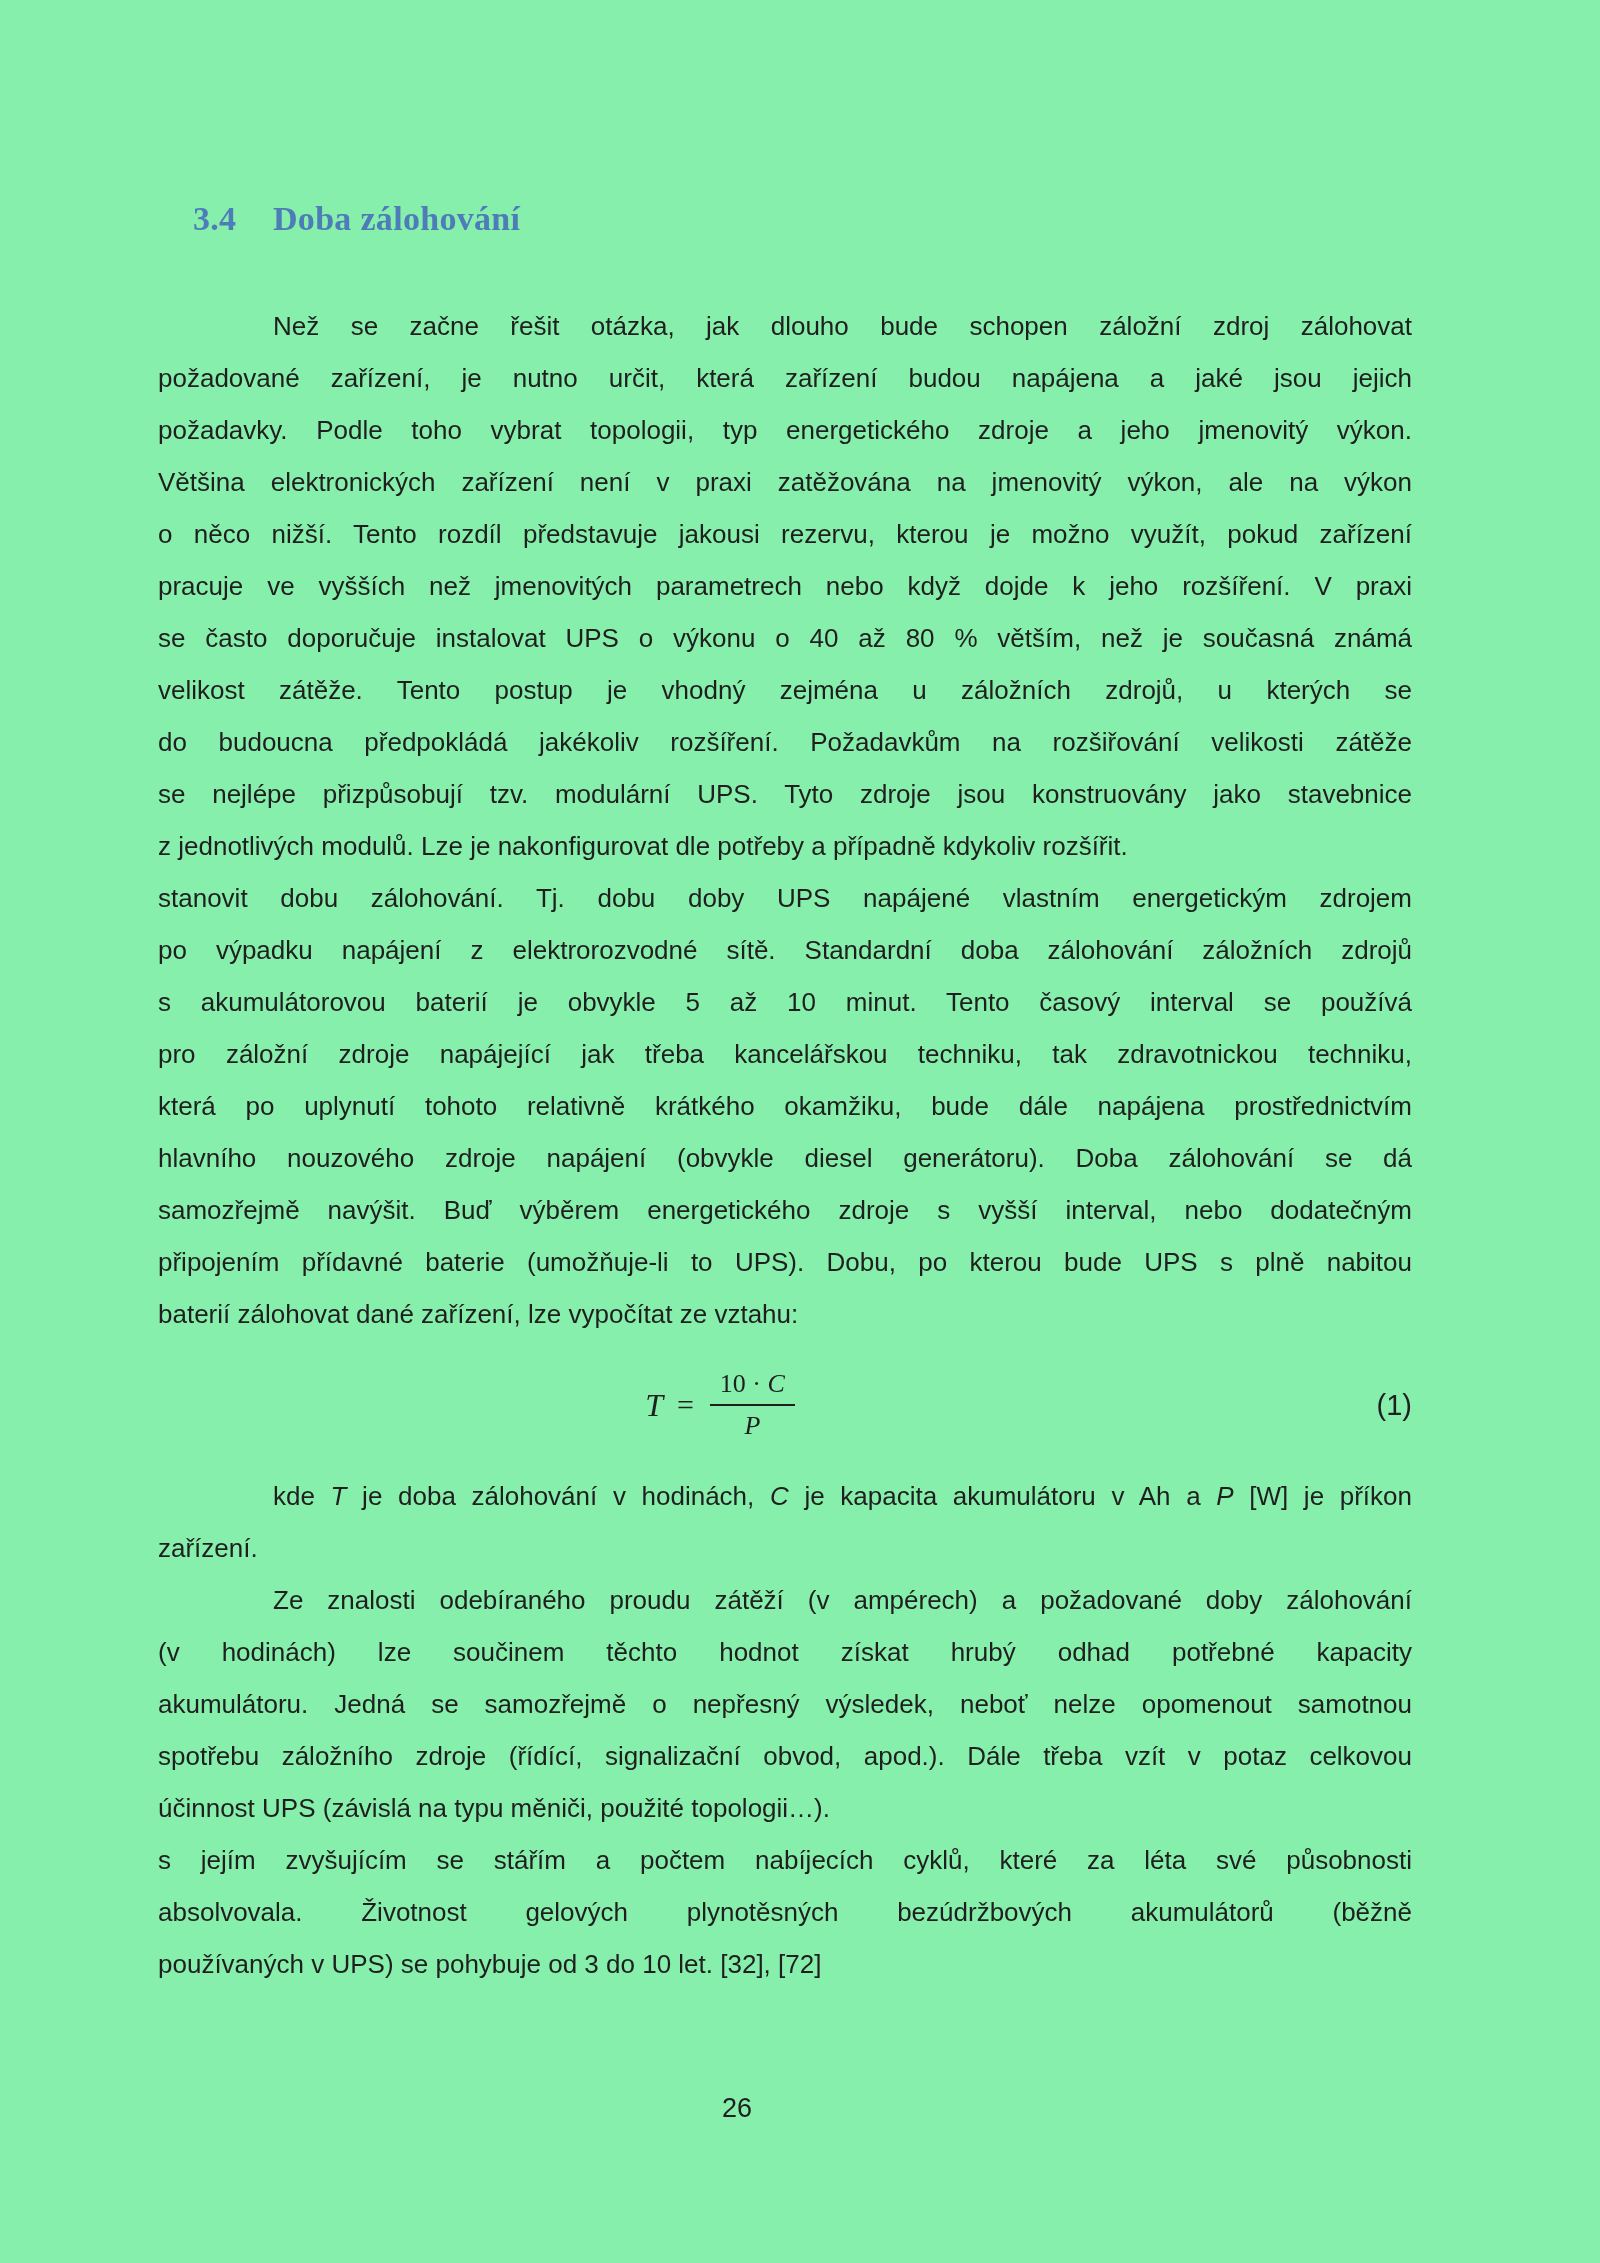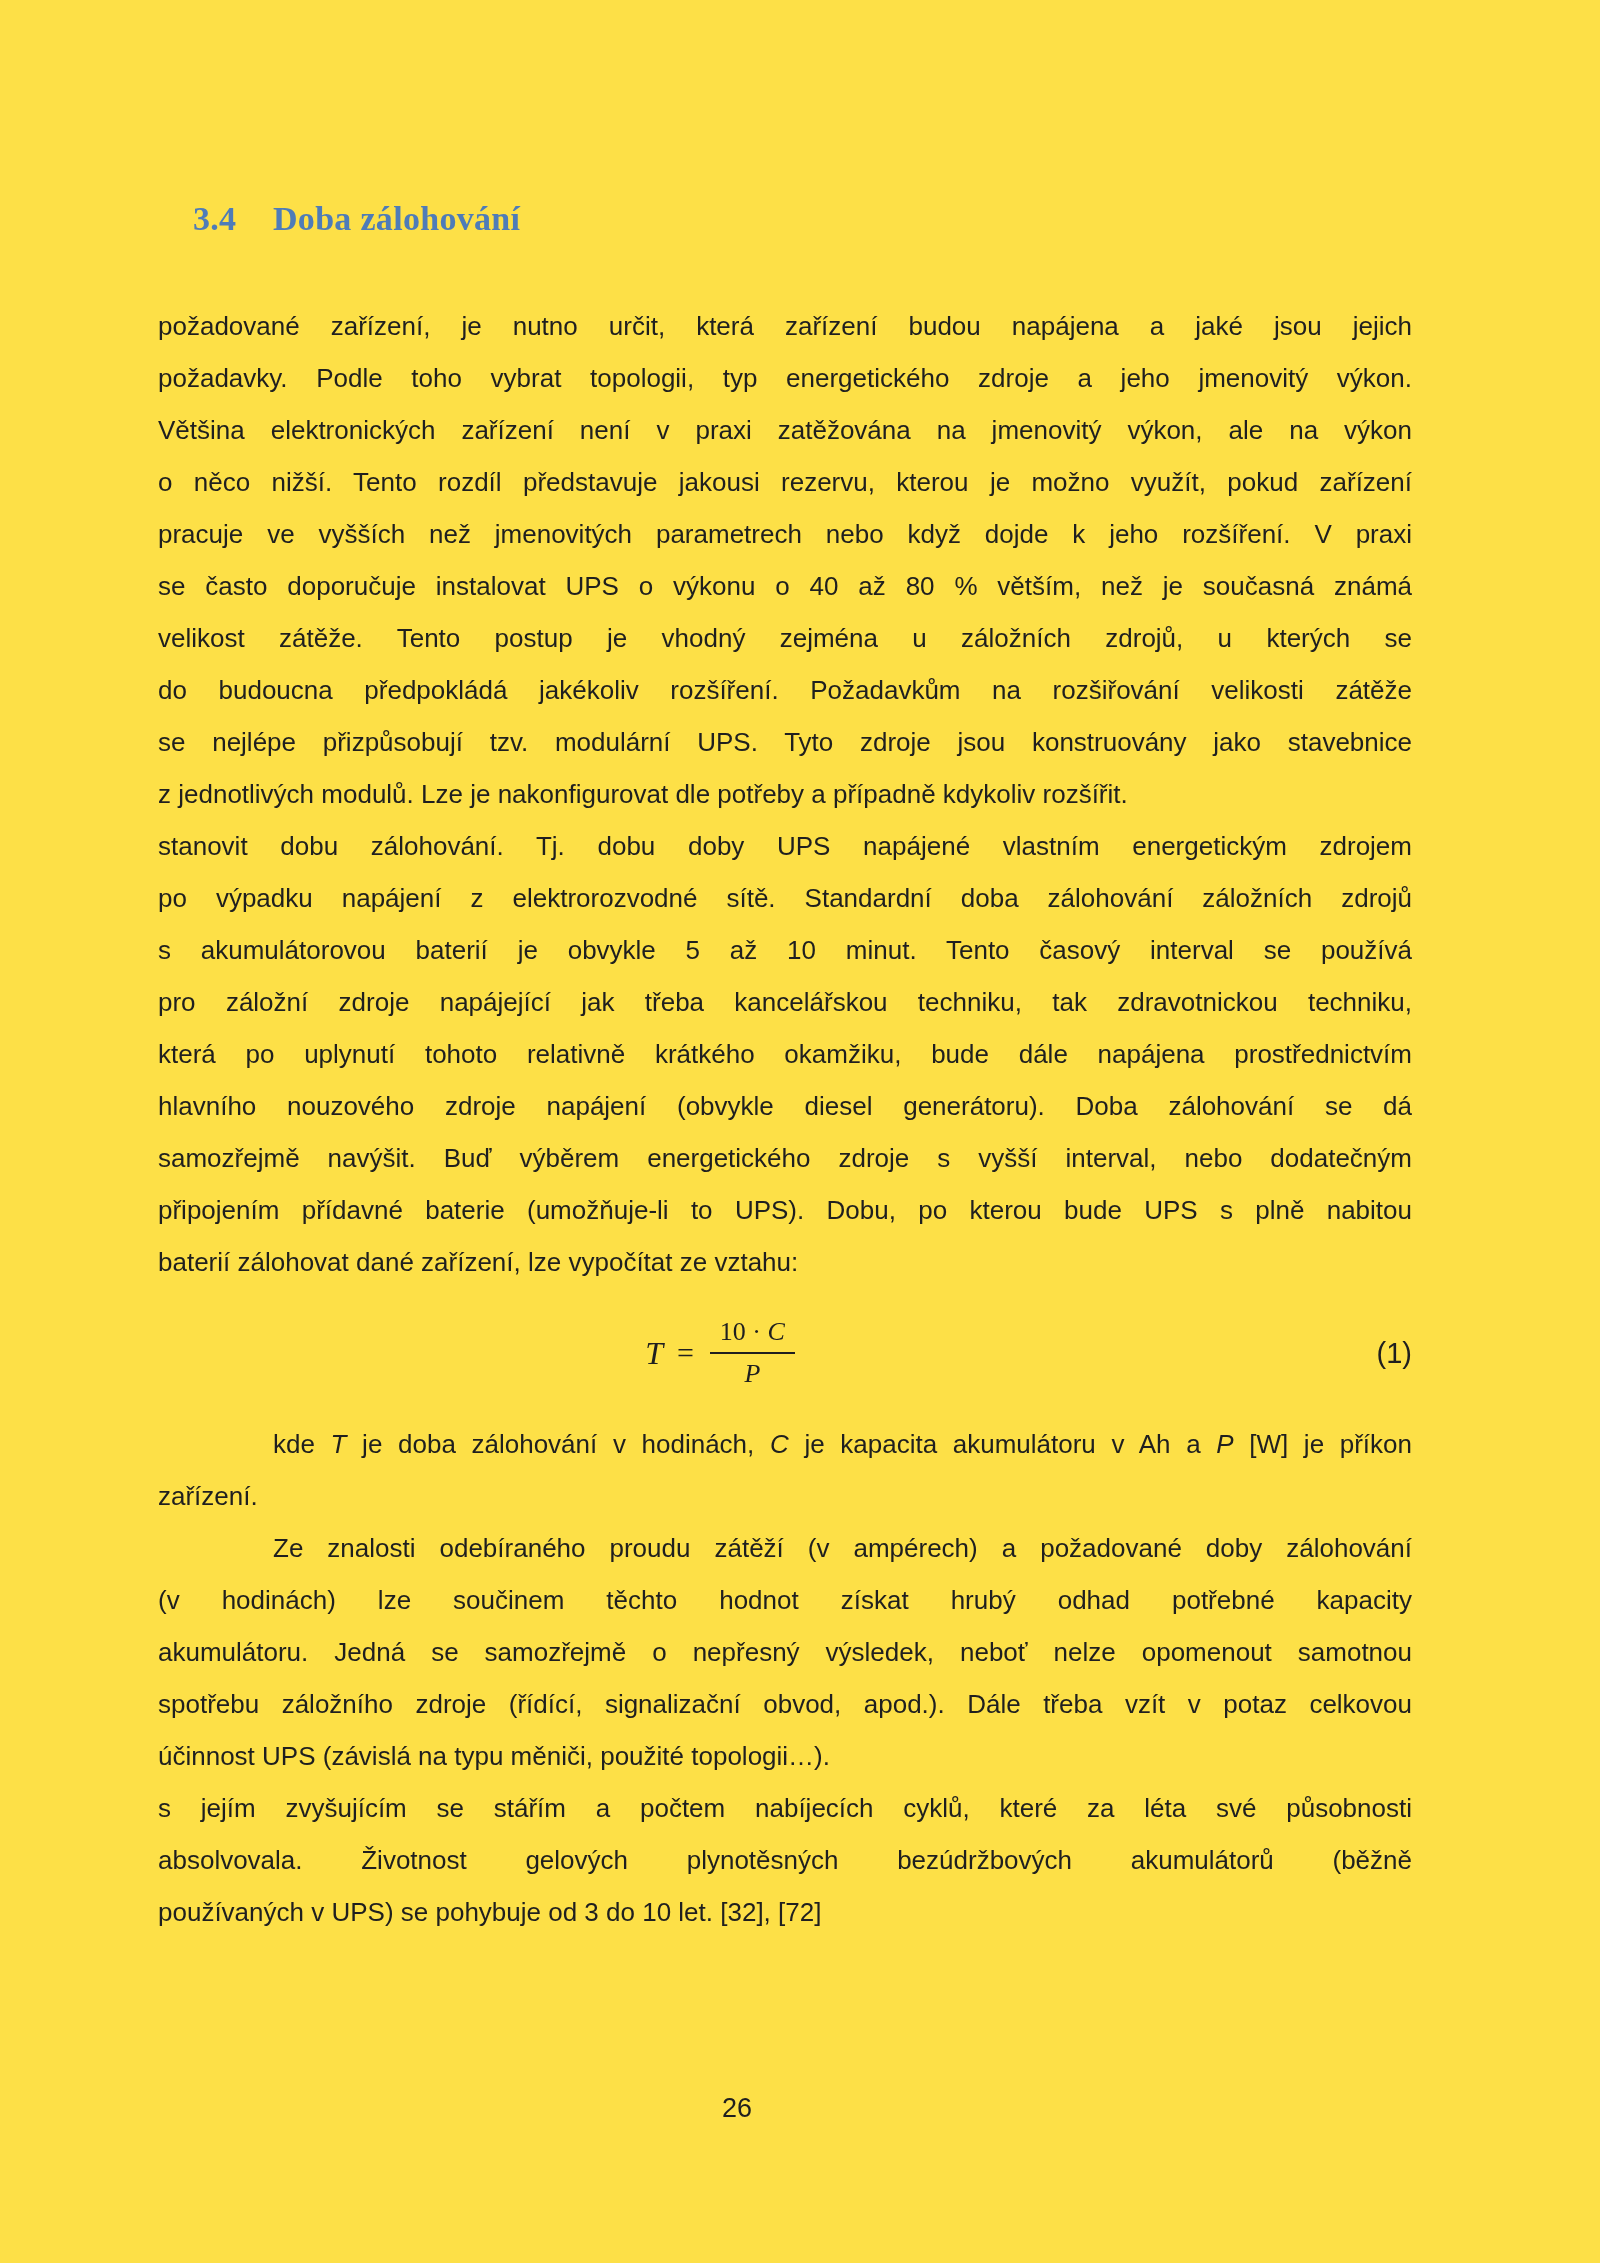--- a/index.html
+++ b/index.html
@@ -1,20 +1,20 @@
 <!DOCTYPE html>
 <html lang="cs"><head>
 <meta charset="utf-8">
 <style>
   html, body { margin: 0; padding: 0; background: #ffffff; }
   .page {
     position: relative;
     width: 1600px;
     height: 2263px;
-    background: #fde047;
+    background: #86efac;
     font-family: "Liberation Sans", sans-serif;
     color: #1f1f1f;
     overflow: hidden;
   }
   .content {
     position: absolute;
     left: 158px;
     top: 197px;
     width: 1254px;
   }
@@ -82,20 +82,21 @@
 <body>
 
 <div class="page">
   <div class="content">
 
     <h1 class="heading"><span class="hnum">3.4</span><span>Doba zálohování</span></h1>
 
     <div class="text-block">
 
       <div class="para">
+        <div class="line indent">Než se začne řešit otázka, jak dlouho bude schopen záložní zdroj zálohovat</div>
         <div class="line">požadované zařízení, je nutno určit, která zařízení budou napájena a jaké jsou jejich</div>
         <div class="line">požadavky. Podle toho vybrat topologii, typ energetického zdroje a jeho jmenovitý výkon.</div>
         <div class="line">Většina elektronických zařízení není v praxi zatěžována na jmenovitý výkon, ale na výkon</div>
         <div class="line">o něco nižší. Tento rozdíl představuje jakousi rezervu, kterou je možno využít, pokud zařízení</div>
         <div class="line">pracuje ve vyšších než jmenovitých parametrech nebo když dojde k jeho rozšíření. V praxi</div>
         <div class="line">se často doporučuje instalovat UPS o výkonu o 40 až 80 % větším, než je současná známá</div>
         <div class="line">velikost zátěže. Tento postup je vhodný zejména u záložních zdrojů, u kterých se</div>
         <div class="line">do budoucna předpokládá jakékoliv rozšíření. Požadavkům na rozšiřování velikosti zátěže</div>
         <div class="line">se nejlépe přizpůsobují tzv. modulární UPS. Tyto zdroje jsou konstruovány jako stavebnice</div>
         <div class="line last">z jednotlivých modulů. Lze je nakonfigurovat dle potřeby a případně kdykoliv rozšířit.</div>

